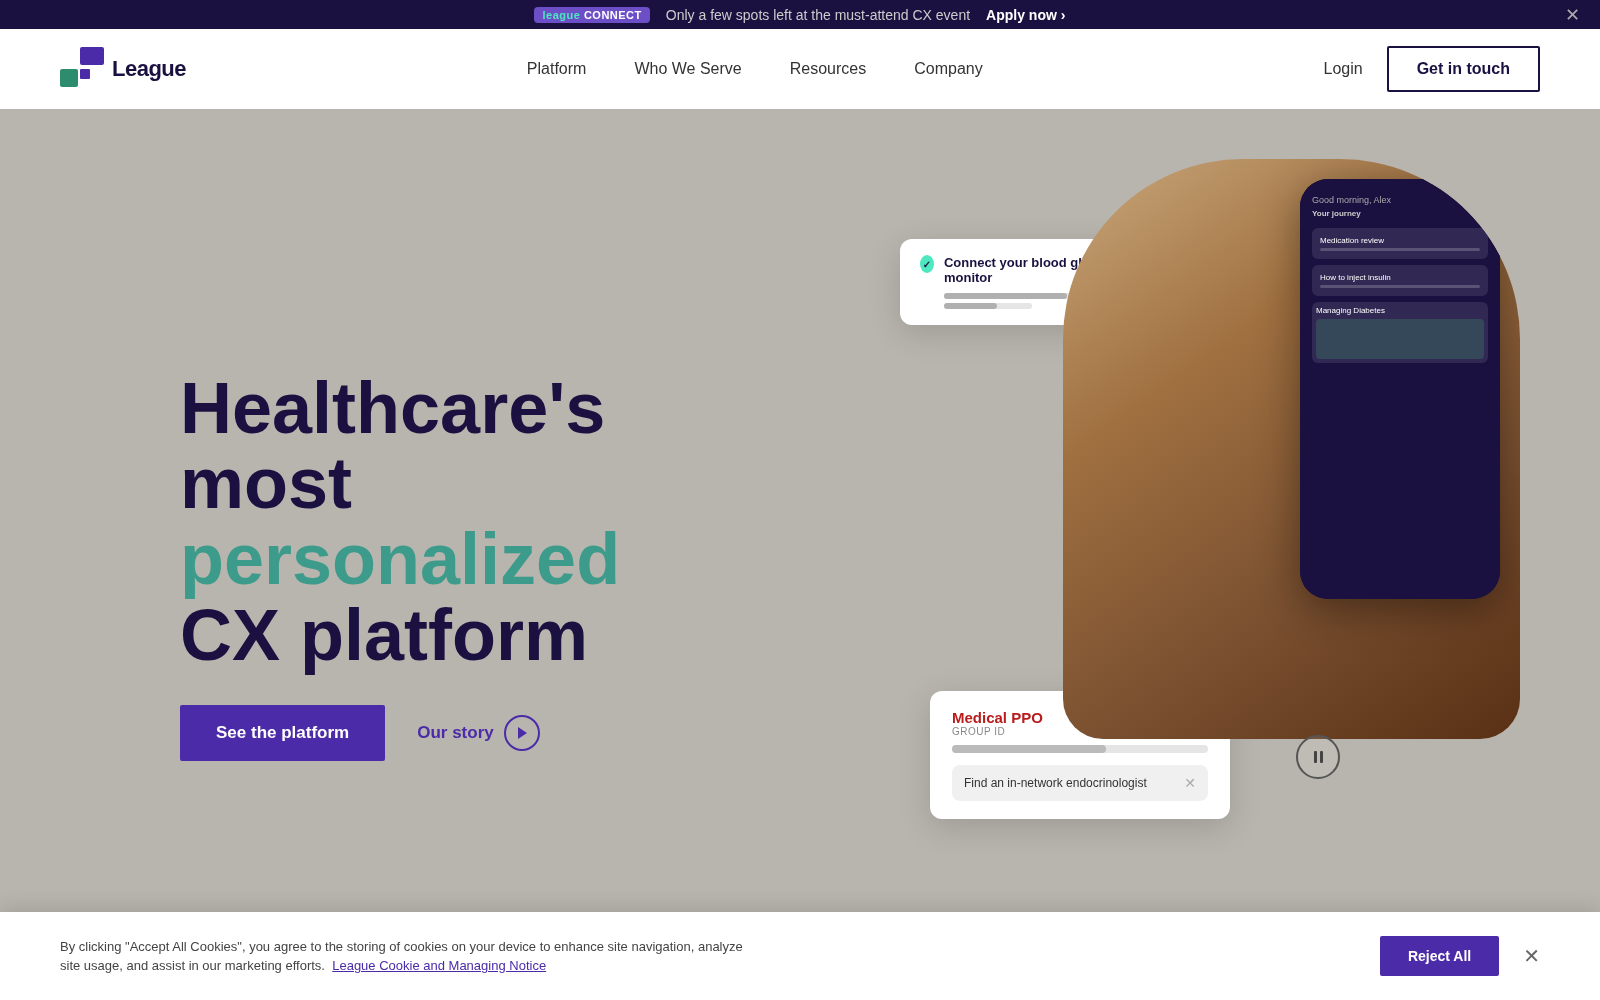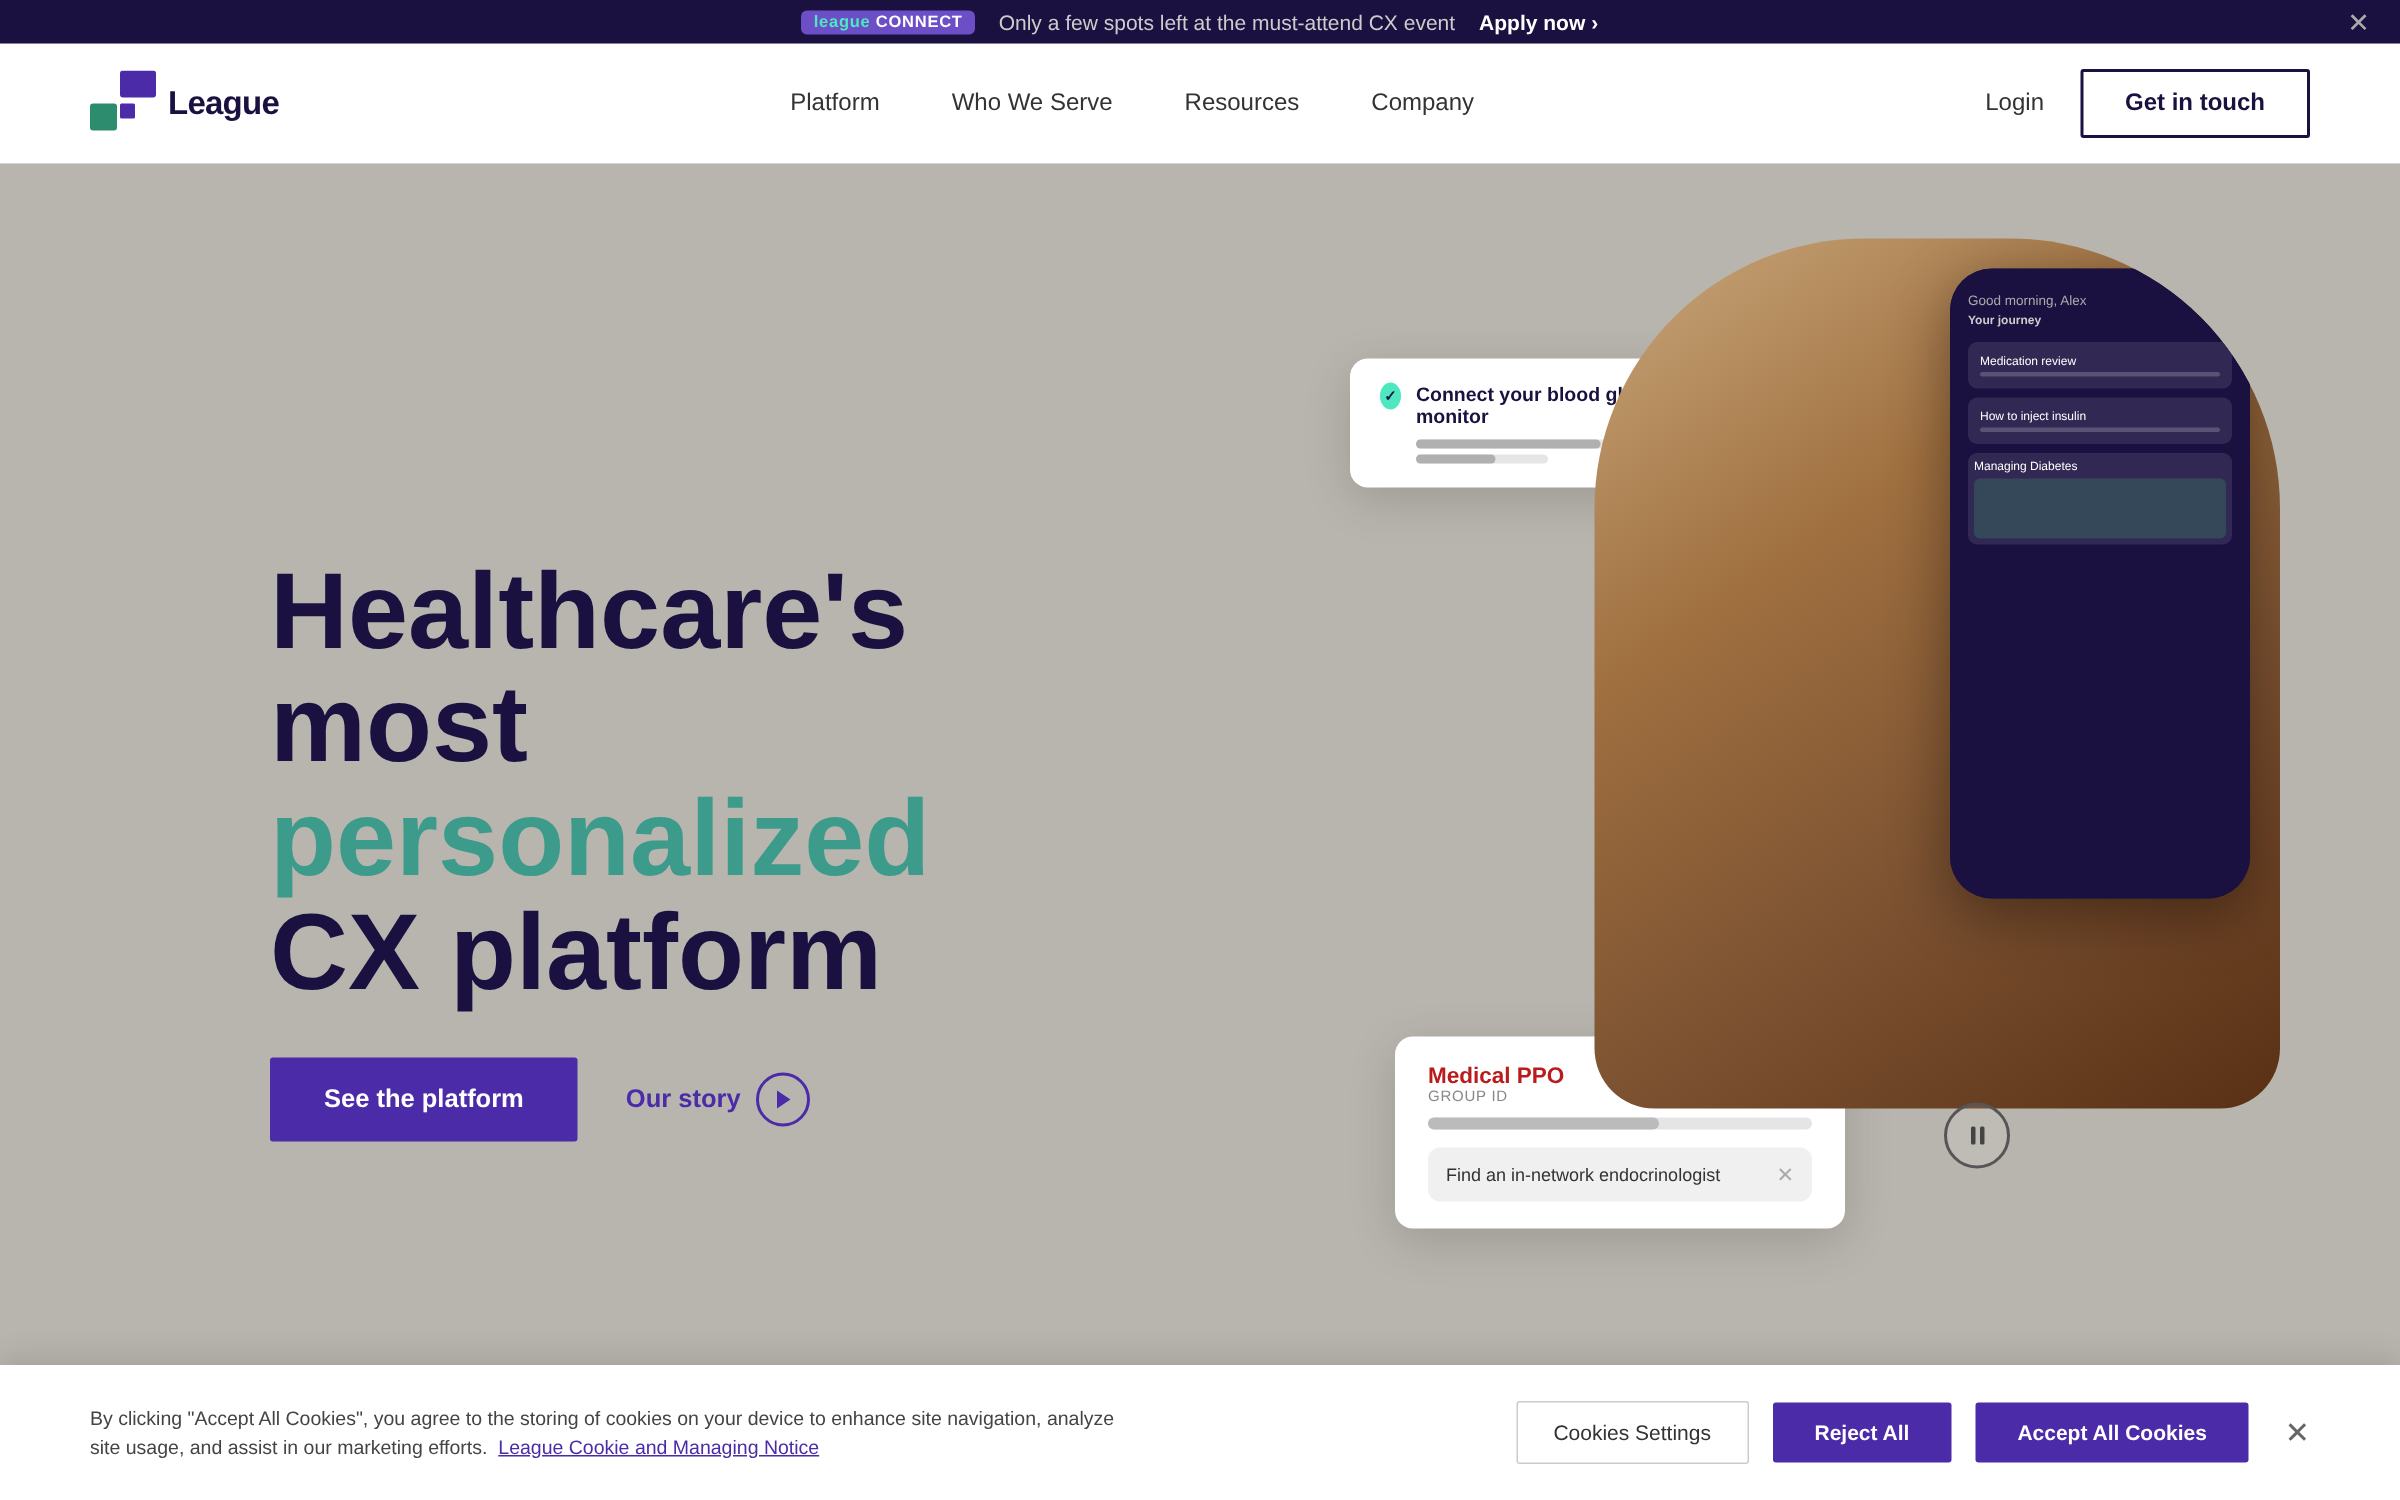--- a/index.html
+++ b/index.html
@@ -482,18 +482,16 @@
     </div>
   </div>
 </section>
 
 <div class="cookie-banner">
   <div class="cookie-text">
     <span>By clicking "Accept All Cookies", you agree to the storing of cookies on your device to enhance site navigation, analyze site usage, and assist in our marketing efforts.</span>
     &nbsp;<a class="cookie-link">League Cookie and Managing Notice</a>
   </div>
   <div class="cookie-actions">
-    <button class="cookie-settings-btn">Cookies Settings</button>
     <button class="cookie-reject-btn">Reject All</button>
-    <button class="cookie-accept-btn">Accept All Cookies</button>
     <span class="cookie-close">✕</span>
   </div>
 </div>
 
 </body></html>

